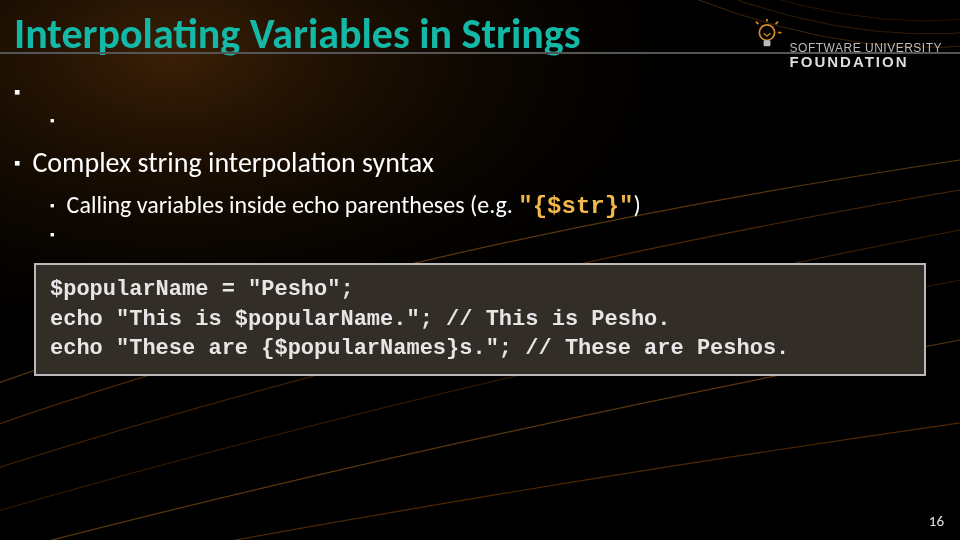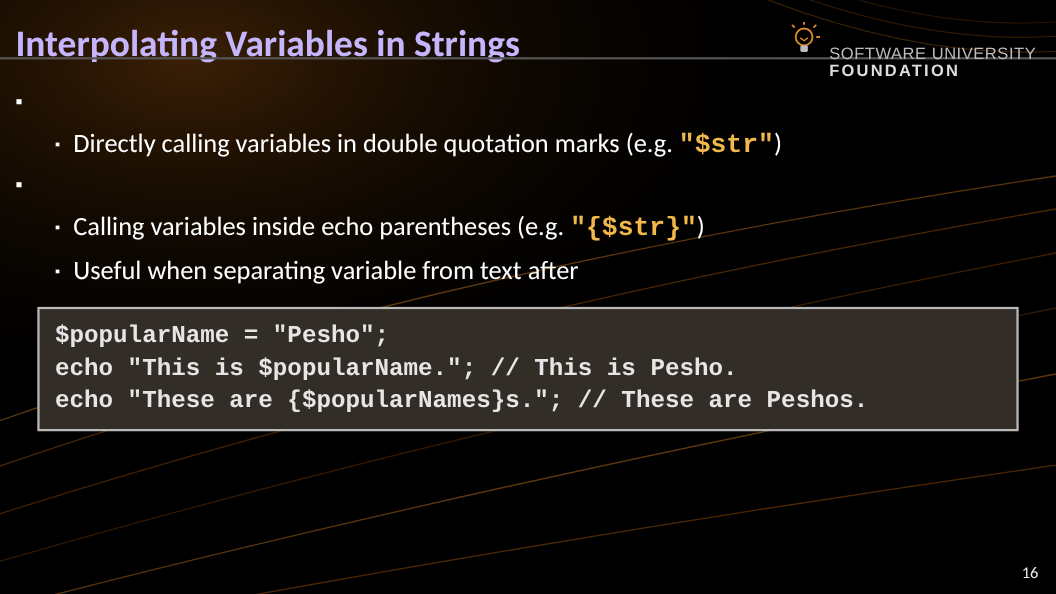--- a/index.html
+++ b/index.html
@@ -15,44 +15,43 @@
   .bg-swirl {
     position: absolute;
     inset: 0;
     pointer-events: none;
   }
   .bg-swirl svg { width: 100%; height: 100%; }
   .title {
     position: absolute;
     top: 8px;
     left: 14px;
-    font-size: 34px;
+    font-size: 42px;
     font-weight: 700;
-    color: #c4b5fd;
-    margin-top: 12px;
+    color: #14b8a6;
   }
   .title-underline {
     position: absolute;
     top: 52px;
     left: 0;
     right: 0;
     height: 2px;
     background: #555;
   }
   .logo {
     position: absolute;
     top: 6px;
     right: 18px;
     display: flex;
     align-items: center;
     gap: 6px;
     color: #ccc;
   }
   .logo-text { display: flex; flex-direction: column; line-height: 1; font-family: Arial, sans-serif; }
-  .logo-line1 { font-size: 15px; letter-spacing: 0.5px; color: #bbb; margin-top: 36px; }
+  .logo-line1 { font-size: 12px; letter-spacing: 0.5px; color: #bbb; margin-top: 36px; }
   .logo-line2 { font-size: 15px; font-weight: 700; letter-spacing: 2px; color: #ddd; }
   .content {
     position: absolute;
     top: 70px;
     left: 14px;
     right: 14px;
   }
   .lvl1 {
     font-size: 28px;
     margin: 14px 0 4px 0;
@@ -145,39 +144,36 @@
 </div>
 
 <div class="content">
 
   <div class="lvl1">
     <span class="bullet">▪</span>
   </div>
 
   <div class="lvl2">
     <span class="bullet">▪</span>
-    <span>
-      <span>Directly calling variables in double quotation marks (e.g. </span><span class="code-inline">"$str"</span><span>)</span>
-    </span>
   </div>
 
   <div class="lvl1">
     <span class="bullet">▪</span>
+    <span>Complex string interpolation syntax</span>
   </div>
 
   <div class="lvl2">
     <span class="bullet">▪</span>
     <span>
       <span>Calling variables inside echo parentheses (e.g. </span><span class="code-inline">"{$str}"</span><span>)</span>
     </span>
   </div>
 
   <div class="lvl2">
     <span class="bullet">▪</span>
-    <span>Useful when separating variable from text after</span>
   </div>
 
   <div class="codebox"><span>$popularName = "Pesho";</span>
 <span>echo "This is $popularName."; // This is Pesho.</span>
 <span>echo "These are {$popularNames}s."; // These are Peshos.</span></div>
 
 </div>
 
 <div class="pagenum">16</div>
 

